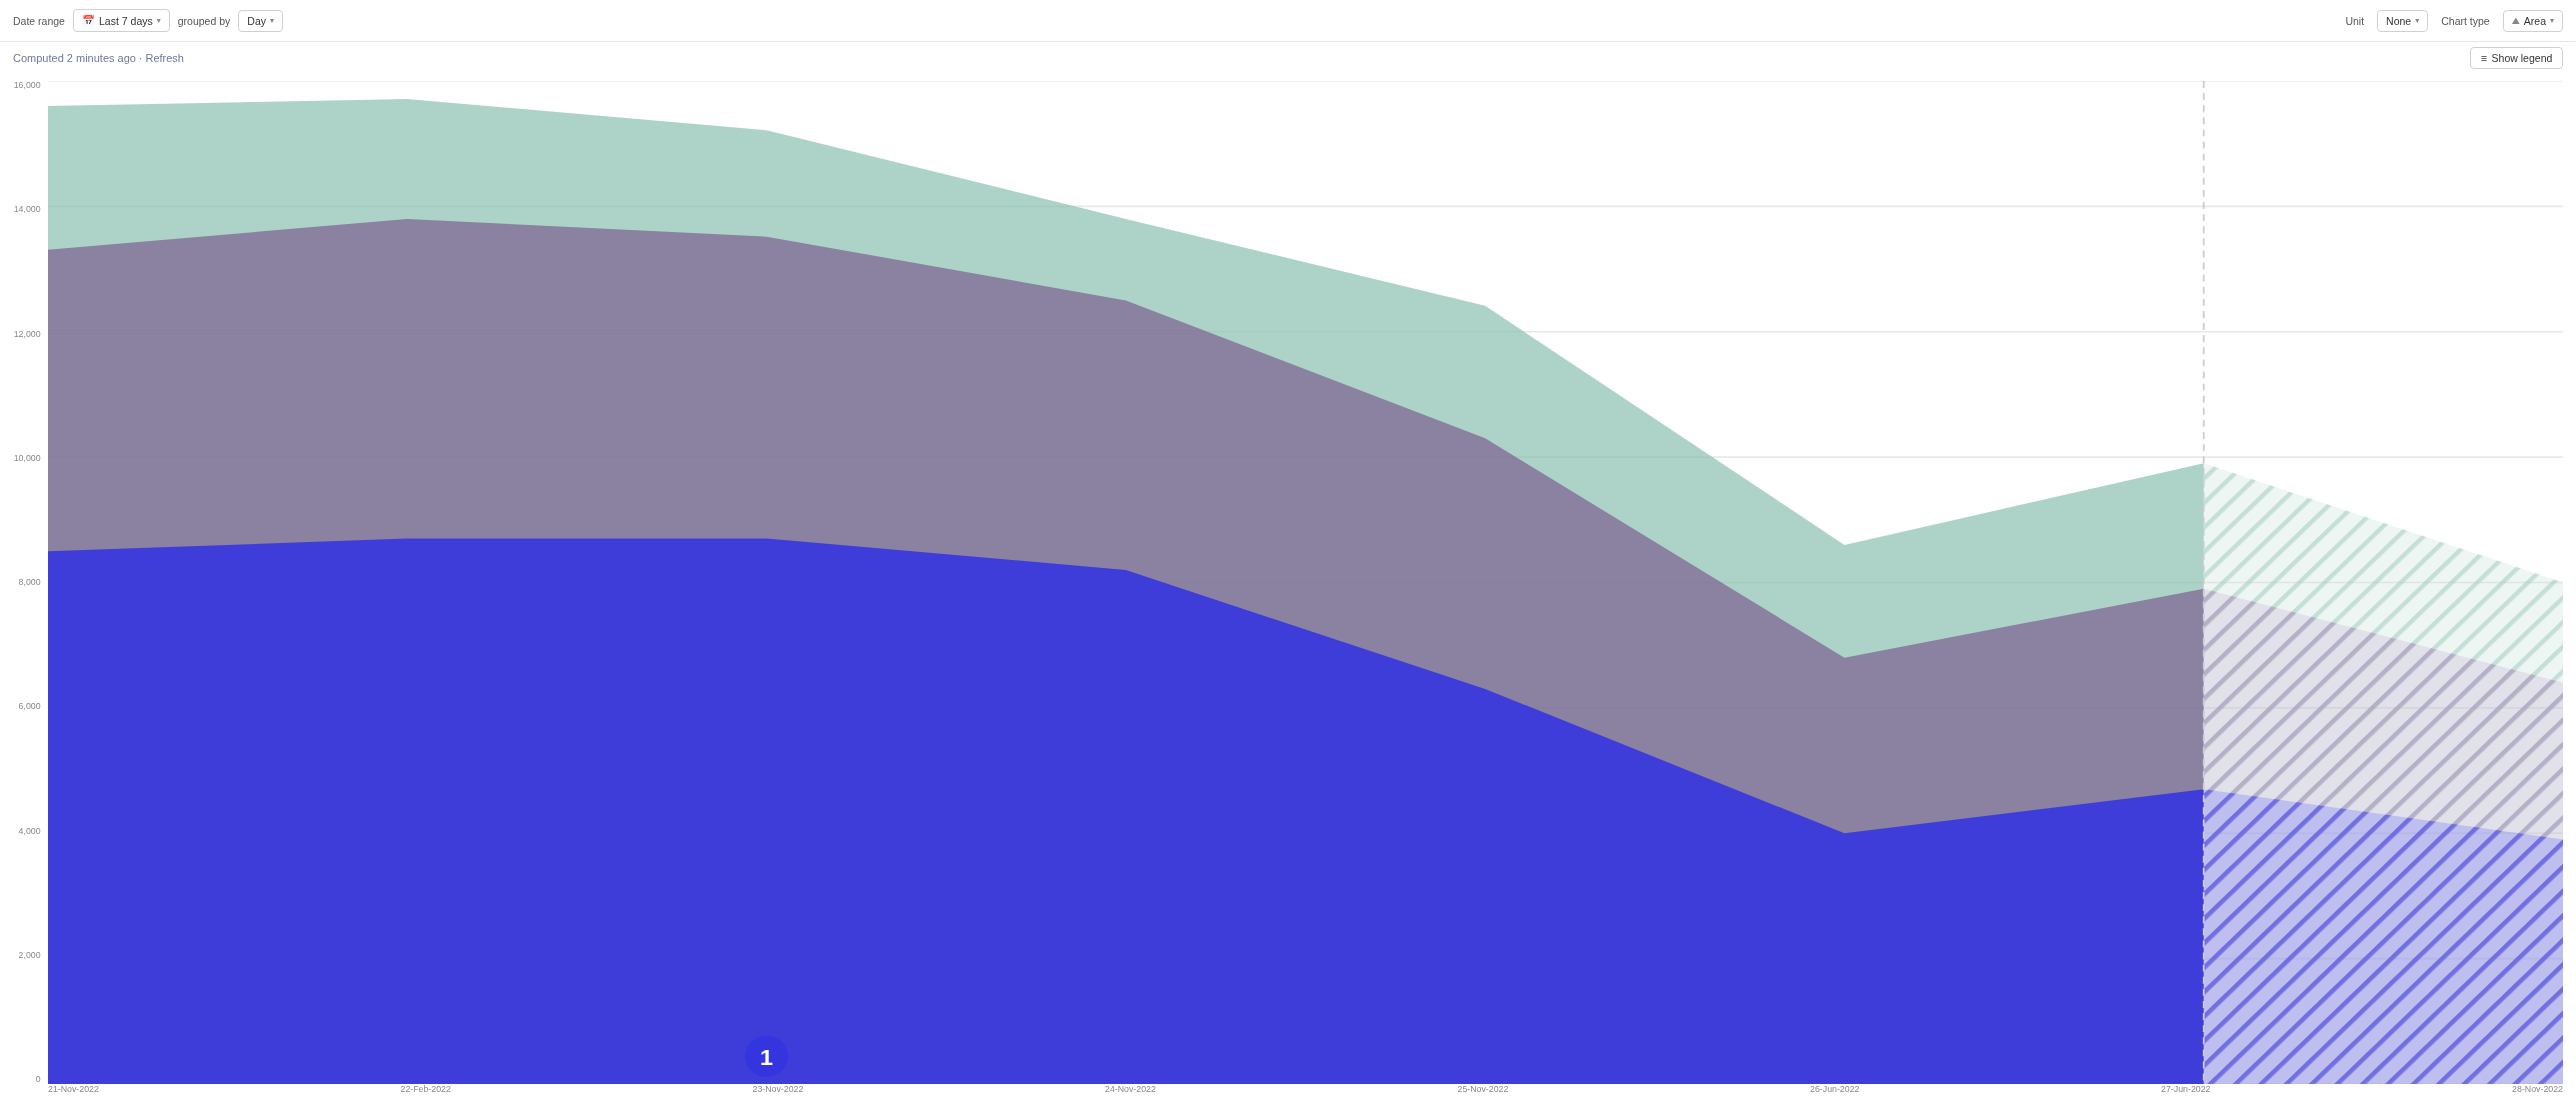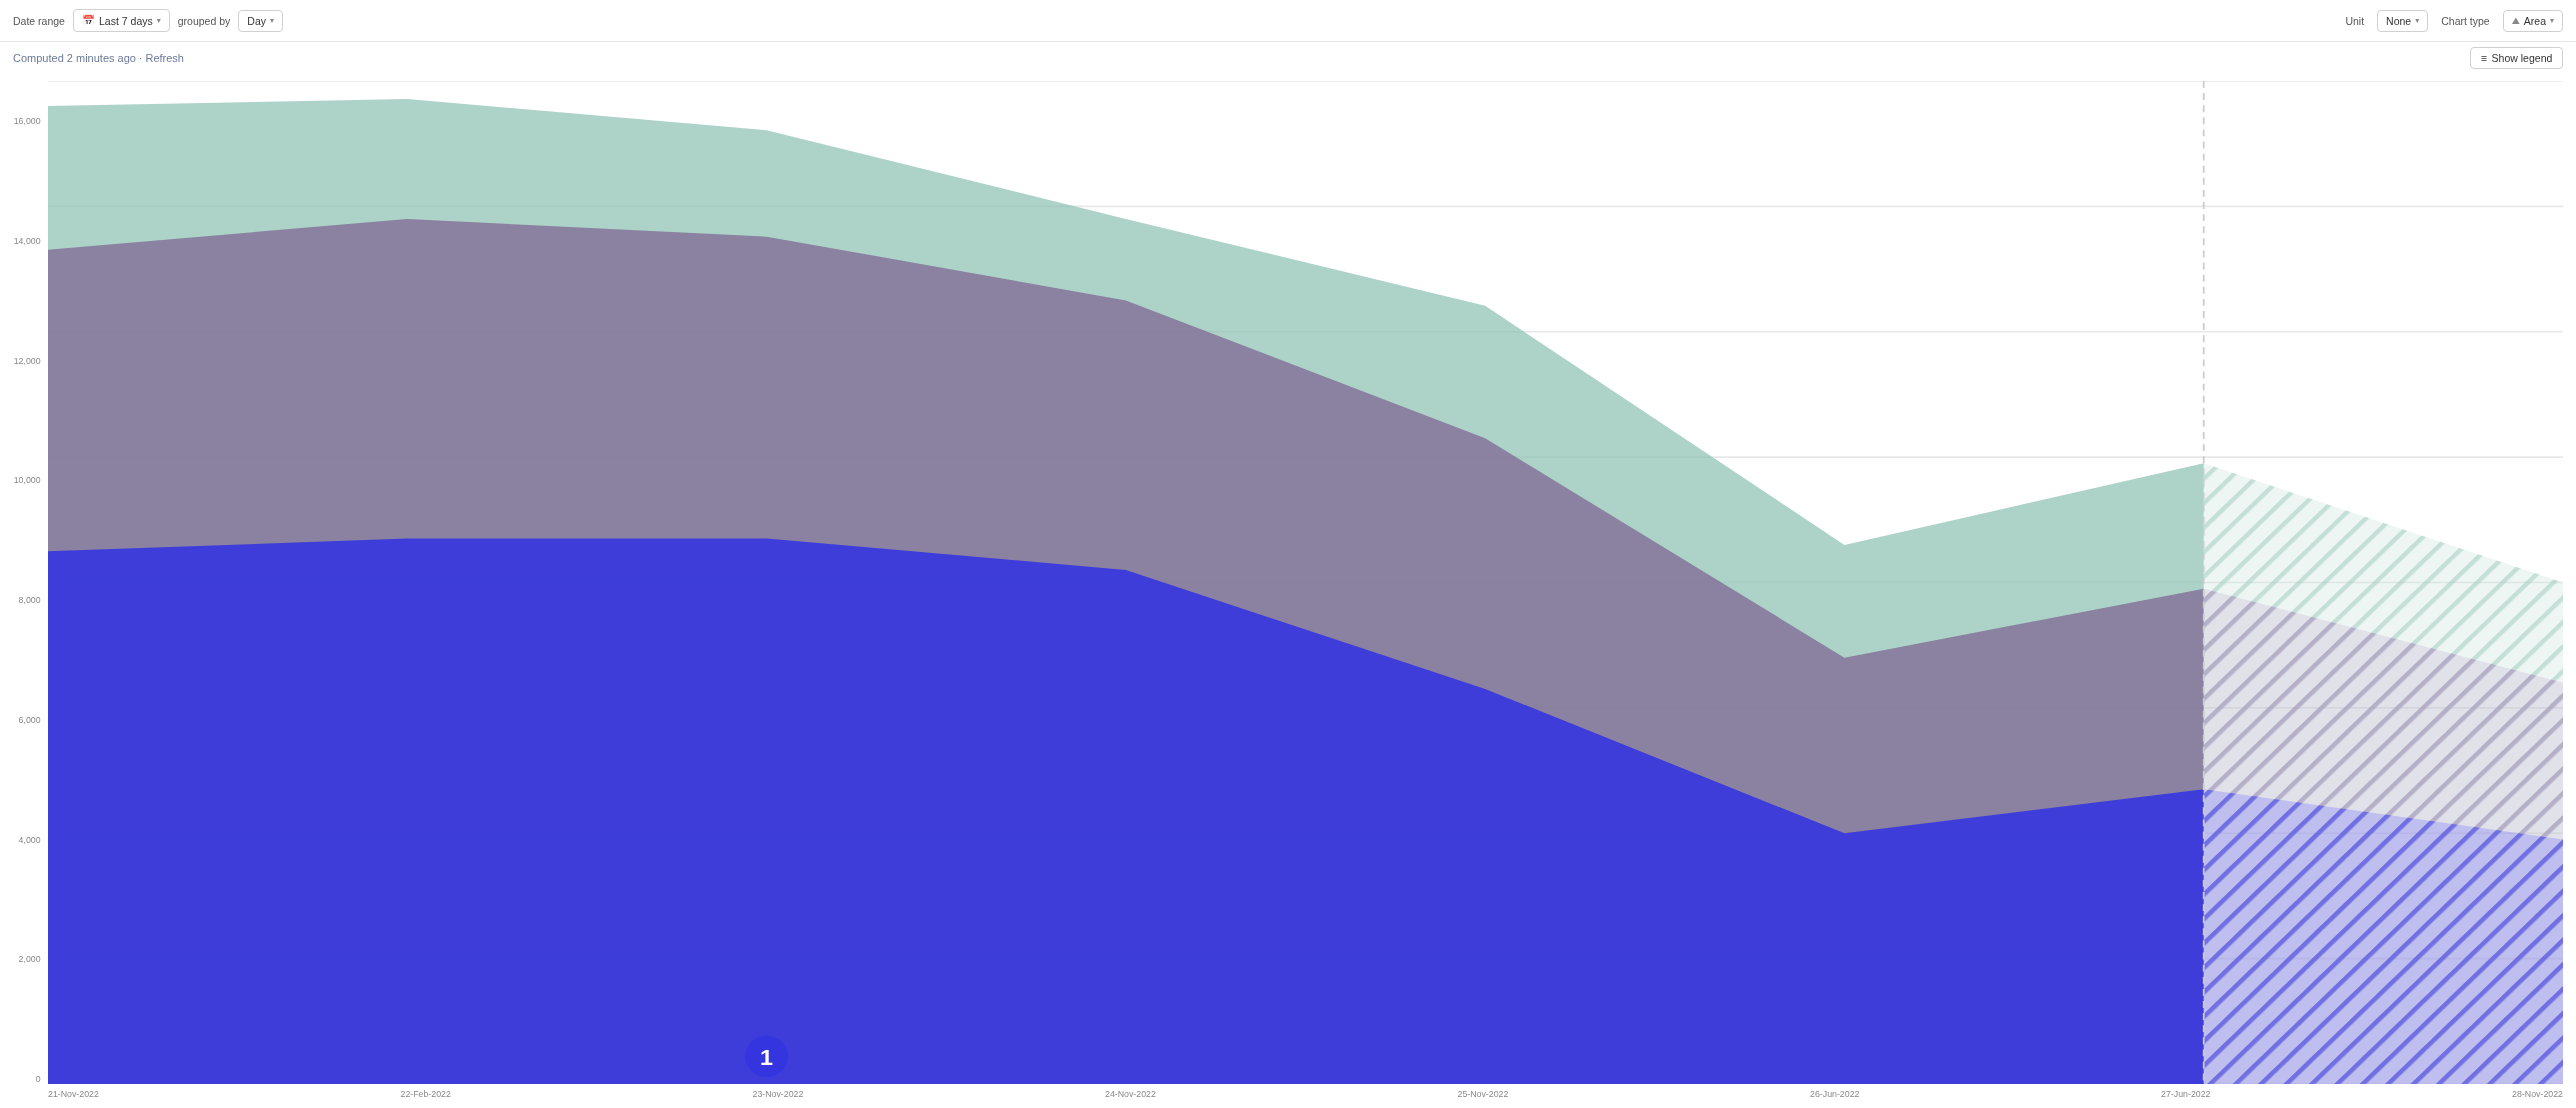--- a/index.html
+++ b/index.html
@@ -100,36 +100,35 @@
       position: absolute;
       left: 0;
       top: 8px;
       bottom: 24px;
       width: 47px;
       display: flex;
       flex-direction: column;
       justify-content: space-between;
       align-items: flex-end;
       padding-right: 6.4px;
-      margin-top: 36px;
     }
     .y-label {
       font-size: 8.8px;
       color: #888;
       line-height: 1;
     }
     .x-axis {
       position: absolute;
       bottom: 0;
       left: 48px;
       right: 13px;
       height: 24px;
       display: flex;
       justify-content: space-between;
-      align-items: center;
+      align-items: flex-start;
       padding-bottom: 3.2px;
     }
     .x-label {
       font-size: 8.8px;
       color: #888;
       text-align: center;
     }
     .chart-svg-container {
       position: absolute;
       left: 48px;

